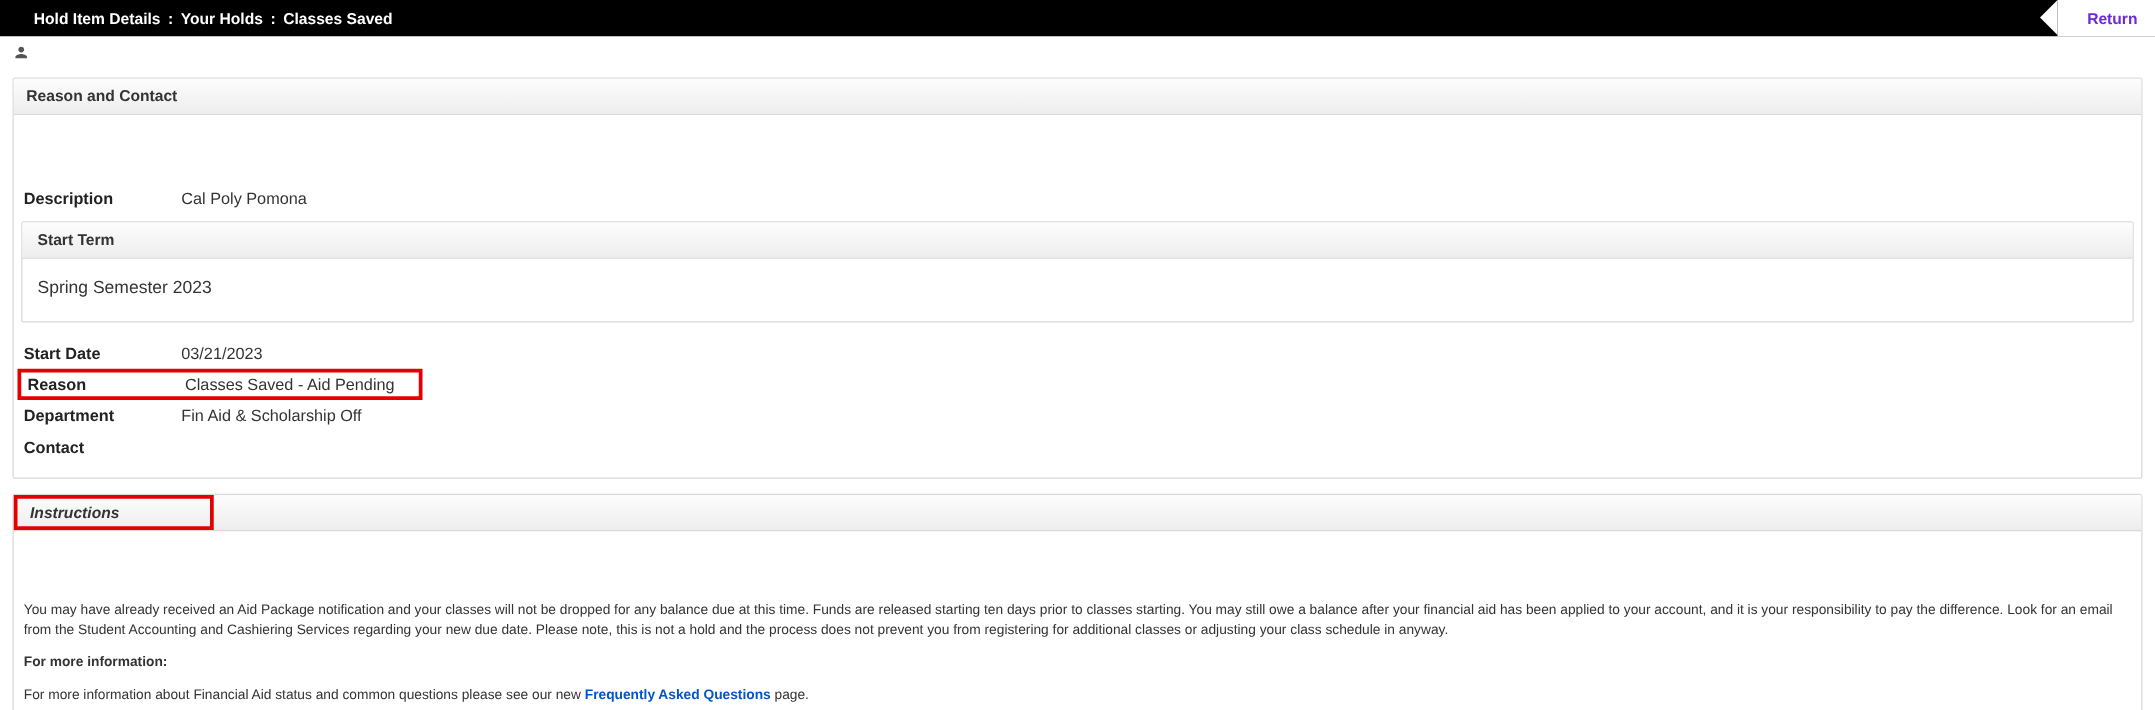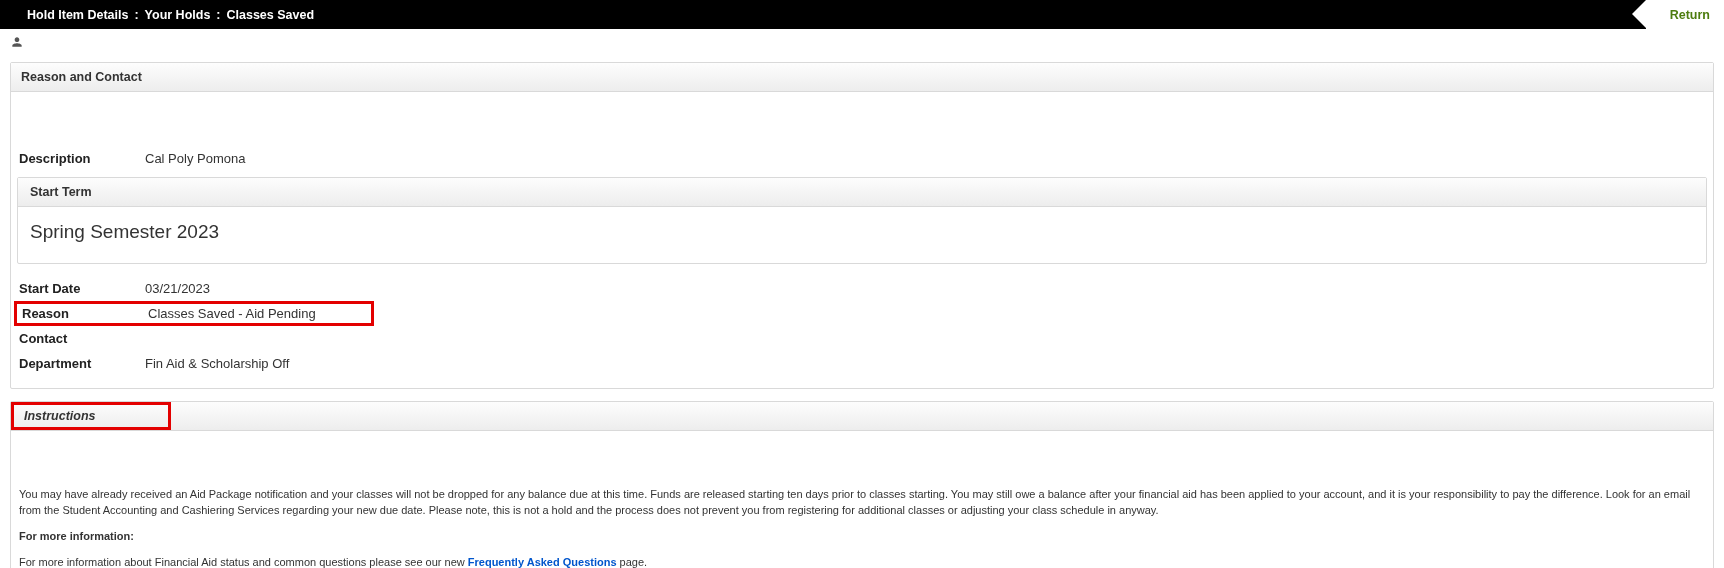--- a/index.html
+++ b/index.html
@@ -22,21 +22,21 @@
     display: flex;
     align-items: center;
     gap: 6px;
     font-weight: bold;
     font-size: 12.5px;
     margin-left: 11px;
   }
   .breadcrumb .sep { font-weight: bold; }
   .return-btn {
     background: #fff;
-    color: #4d7c0f;
+    color: #6d28d9;
     font-weight: bold;
     font-size: 12.5px;
     height: 100%;
     display: flex;
     align-items: center;
     padding: 0 14px 0 24px;
     position: relative;
     cursor: pointer;
   }
   .return-btn::before {
@@ -96,27 +96,27 @@
   }
   .subpanel-header {
     background: linear-gradient(#fdfdfd, #ededed);
     border-bottom: 1px solid #d9d9d9;
     padding: 7px 12px;
     font-weight: bold;
     font-size: 12.5px;
   }
   .subpanel-body {
     padding: 14px 12px 20px 12px;
-    font-size: 19px;
+    font-size: 14px;
   }
 
   .highlight-row {
     border: 3px solid #e30000;
     margin-left: -3px;
-    width: 360px;
+    width: 324px;
     padding: 2px 0 2px 3px;
   }
   .highlight-row .field-row { padding: 0; }
 
   .instructions-highlight {
     border: 3px solid #e30000;
     display: inline-block;
     padding-right: 62px;
   }
   .instructions-highlight .panel-header {
@@ -192,27 +192,27 @@
     </div>
 
     <div class="highlight-row">
       <div class="field-row">
         <div class="field-label">Reason</div>
         <div class="field-value">Classes Saved - Aid Pending</div>
       </div>
     </div>
 
     <div class="field-row">
+      <div class="field-label">Department</div>
+      <div class="field-value">Fin Aid &amp; Scholarship Off</div>
+    </div>
+
+    <div class="field-row">
       <div class="field-label">Contact</div>
       <div class="field-value"></div>
-    </div>
-
-    <div class="field-row">
-      <div class="field-label">Department</div>
-      <div class="field-value">Fin Aid &amp; Scholarship Off</div>
     </div>
 
   </div>
 </div>
 
 <div class="panel">
   <div class="instructions-header-wrap">
     <div class="instructions-highlight">
       <div class="panel-header" style="padding:4px 10px;font-style:italic;">Instructions</div>
     </div>

